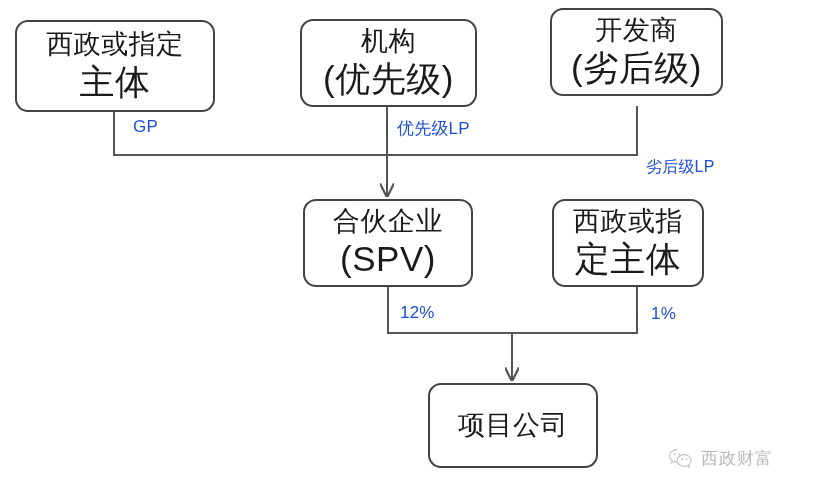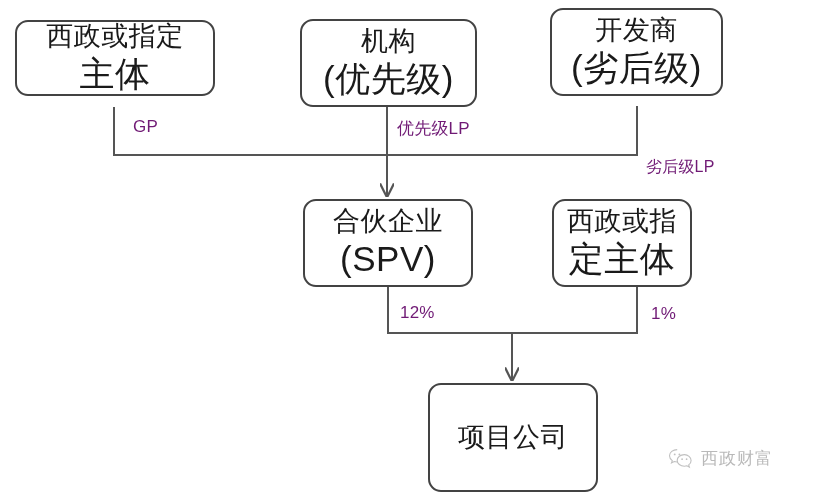--- a/index.html
+++ b/index.html
@@ -44,21 +44,21 @@
   }
   .node .node-line {
     display: block;
     white-space: nowrap;
   }
   .node-l1 { font-size: 27px; }
   .node-l2 { font-size: 35px; }
 
   .edge-label {
     position: absolute;
-    color: #701a75;
+    color: #1d4ed8;
     font-size: 17px;
     white-space: nowrap;
     z-index: 3;
     letter-spacing: 0.2px;
   }
   .edge-label.small { font-size: 16px; }
 
   #watermark {
     position: absolute;
     display: flex;
@@ -100,46 +100,46 @@
       <path d="M 388 287 L 388 333"></path>
 
       <path d="M 388 333 L 637 333"></path>
 
       <path d="M 637 287 L 637 333"></path>
 
       <path d="M 512 333 L 512 380" marker-end="url(#arrowhead)"></path>
     </g>
   </svg>
 
-  <div class="node" style="left:15px; top:20px; width:200px; height:76px;">
+  <div class="node" style="left:15px; top:20px; width:200px; height:92px;">
     <span class="node-line node-l1">西政或指定</span>
     <span class="node-line node-l2">主体</span>
   </div>
 
   <div class="node" style="left:300px; top:19px; width:177px; height:88px;">
     <span class="node-line node-l1">机构</span>
     <span class="node-line node-l2">(优先级)</span>
   </div>
 
   <div class="node" style="left:550px; top:8px; width:173px; height:88px;">
     <span class="node-line node-l1">开发商</span>
     <span class="node-line node-l2">(劣后级)</span>
   </div>
 
   <div class="node" style="left:303px; top:199px; width:170px; height:88px;">
     <span class="node-line node-l1">合伙企业</span>
     <span class="node-line node-l2">(SPV)</span>
   </div>
 
-  <div class="node" style="left:552px; top:199px; width:140px; height:88px;">
+  <div class="node" style="left:552px; top:199px; width:152px; height:88px;">
     <span class="node-line node-l1">西政或指</span>
     <span class="node-line node-l2">定主体</span>
   </div>
 
-  <div class="node" style="left:428px; top:383px; width:170px; height:109px;">
+  <div class="node" style="left:428px; top:383px; width:170px; height:85px;">
     <span class="node-line node-l1">项目公司</span>
   </div>
 
   <span class="edge-label" style="left:133px; top:117px;">GP</span>
 
   <span class="edge-label" style="left:397px; top:117px;">优先级LP</span>
 
   <span class="edge-label small" style="left:646px; top:118px;margin-top:39px;">劣后级LP</span>
 
   <span class="edge-label" style="left:400px; top:303px;">12%</span>

